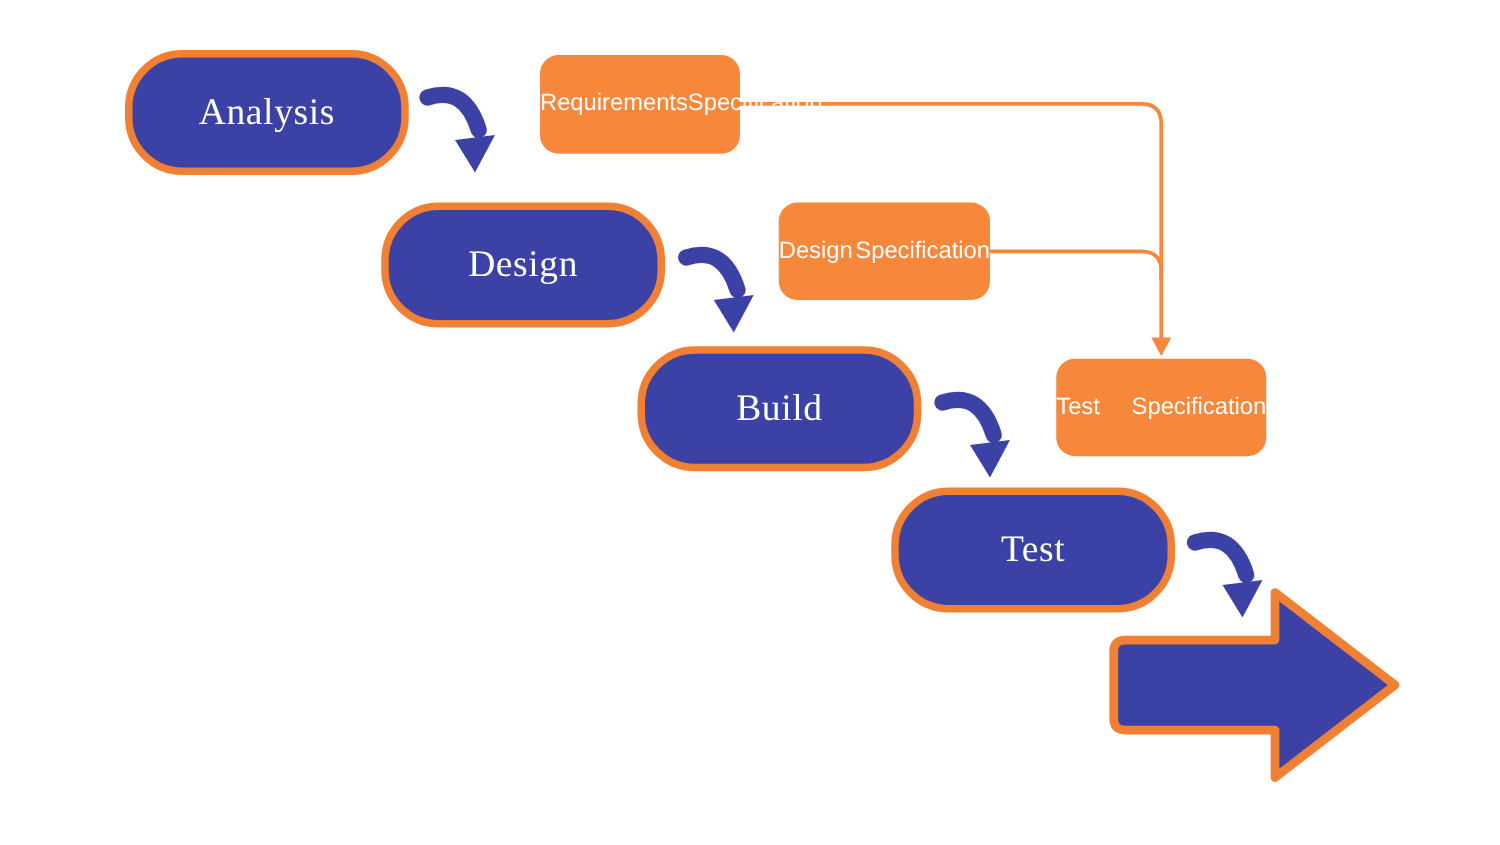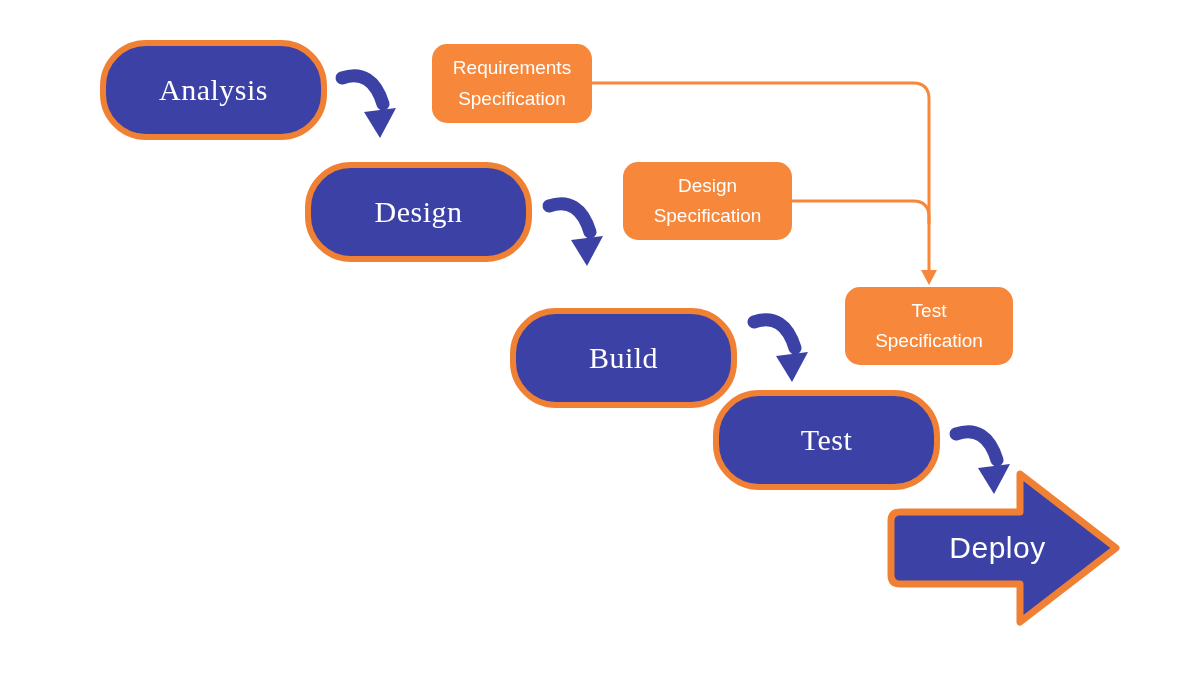--- a/index.html
+++ b/index.html
@@ -38,44 +38,43 @@
     font-size: 30px;
     letter-spacing: 0.5px;
     font-family: Liberation Serif, serif;
   }
   .spec-box {
     position: absolute;
     box-sizing: border-box;
     background: #f6873b;
     border-radius: 15px;
     display: flex;
-    flex-direction: column;
     align-items: center;
-    justify-content: center;
+    justify-content: space-between;
     color: #ffffff;
     font-size: 19px;
     line-height: 1.6;
     text-align: center;
   }
   .deploy-label {
     position: absolute;
     left: 905px;
     top: 516px;
     width: 185px;
     height: 64px;
     display: flex;
     align-items: center;
     justify-content: center;
     color: #ffffff;
     font-size: 30px;
     letter-spacing: 0.5px;
   }
   #stage-analysis { left: 100px; top: 40px; }
   #stage-design   { left: 305px; top: 162px; }
-  #stage-build    { left: 510px; top: 277px; margin-top: 31px; }
+  #stage-build    { left: 510px; top: 277px; }
   #stage-test     { left: 713px; top: 390px; }
   #spec-requirements { left: 432px; top: 44px;  width: 160px; height: 79px; }
   #spec-design       { left: 623px; top: 162px; width: 169px; height: 78px; }
   #spec-test         { left: 845px; top: 287px; width: 168px; height: 78px; }
 </style>
 </head>
 <body>
 
 <div class="canvas">
 
@@ -119,17 +118,14 @@
   </div>
   <div class="spec-box" id="spec-design">
     <span>Design</span>
     <span>Specification</span>
   </div>
   <div class="spec-box" id="spec-test">
     <span>Test</span>
     <span>Specification</span>
   </div>
 
-  <div class="deploy-label">
-    <span>Deploy</span>
-  </div>
 
 </div>
 
 </body></html>

